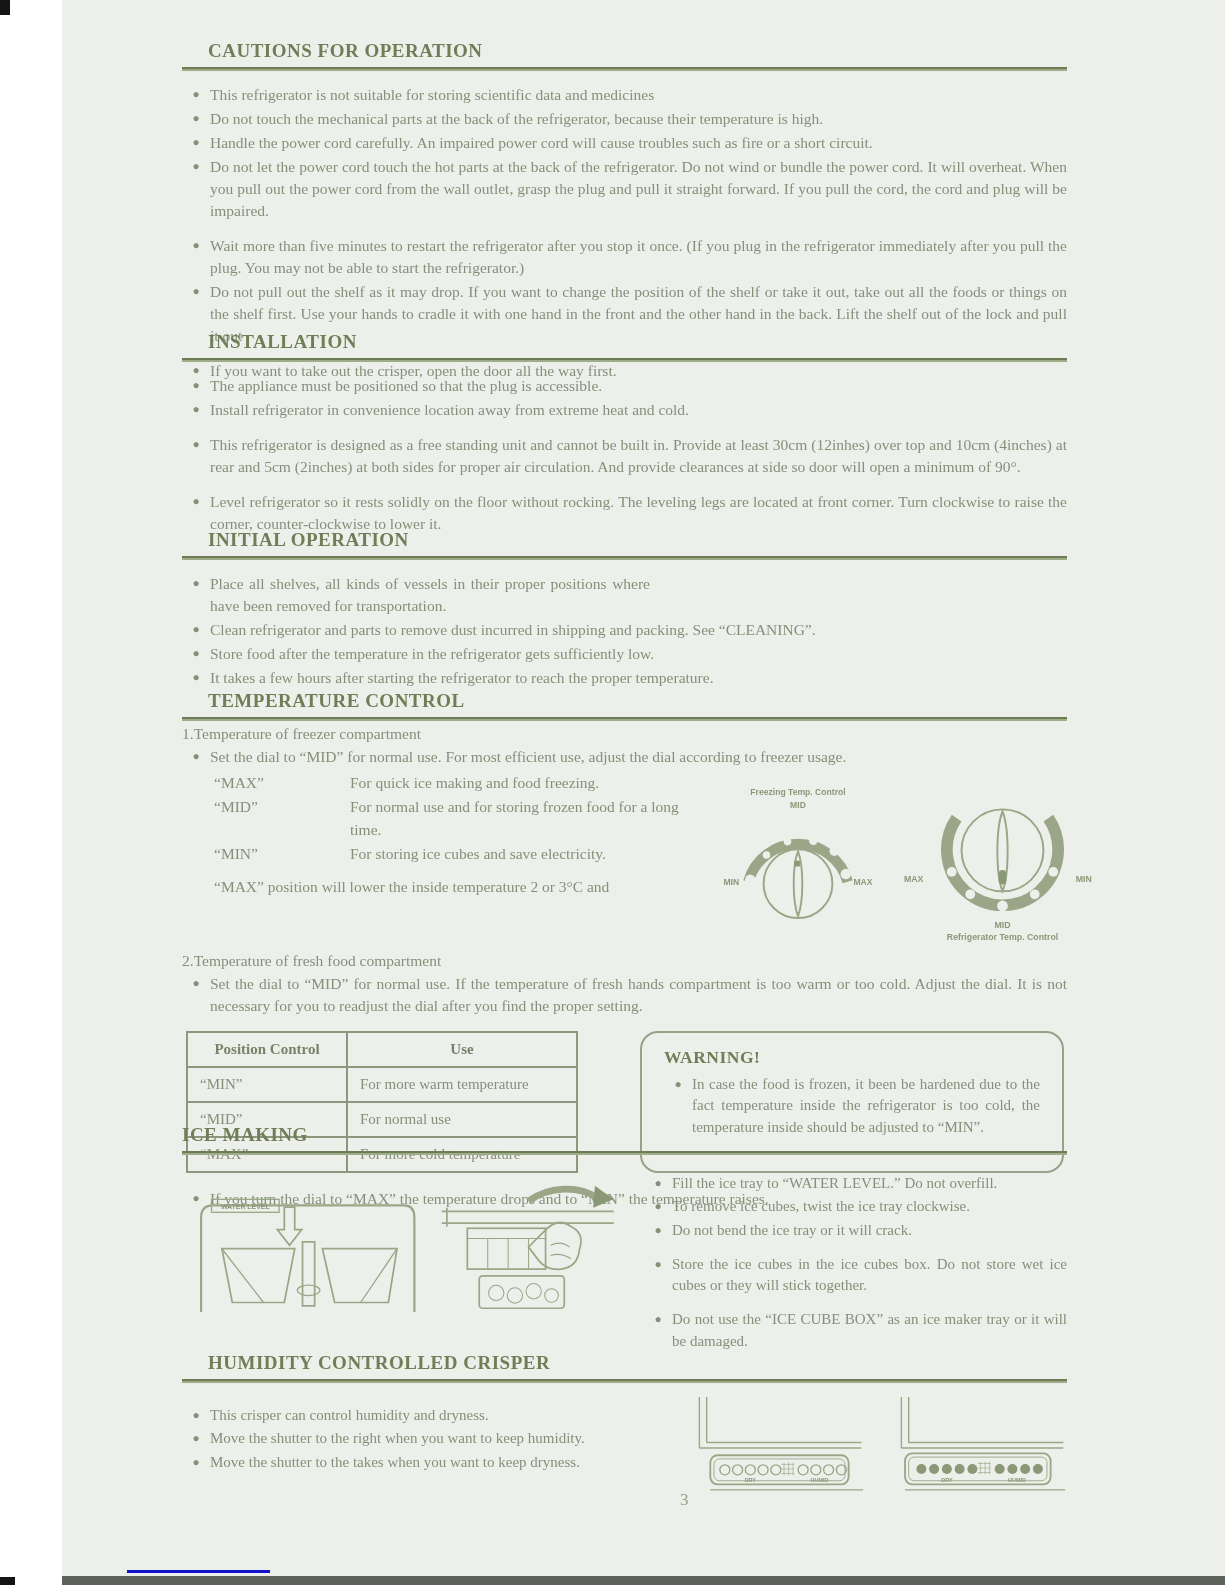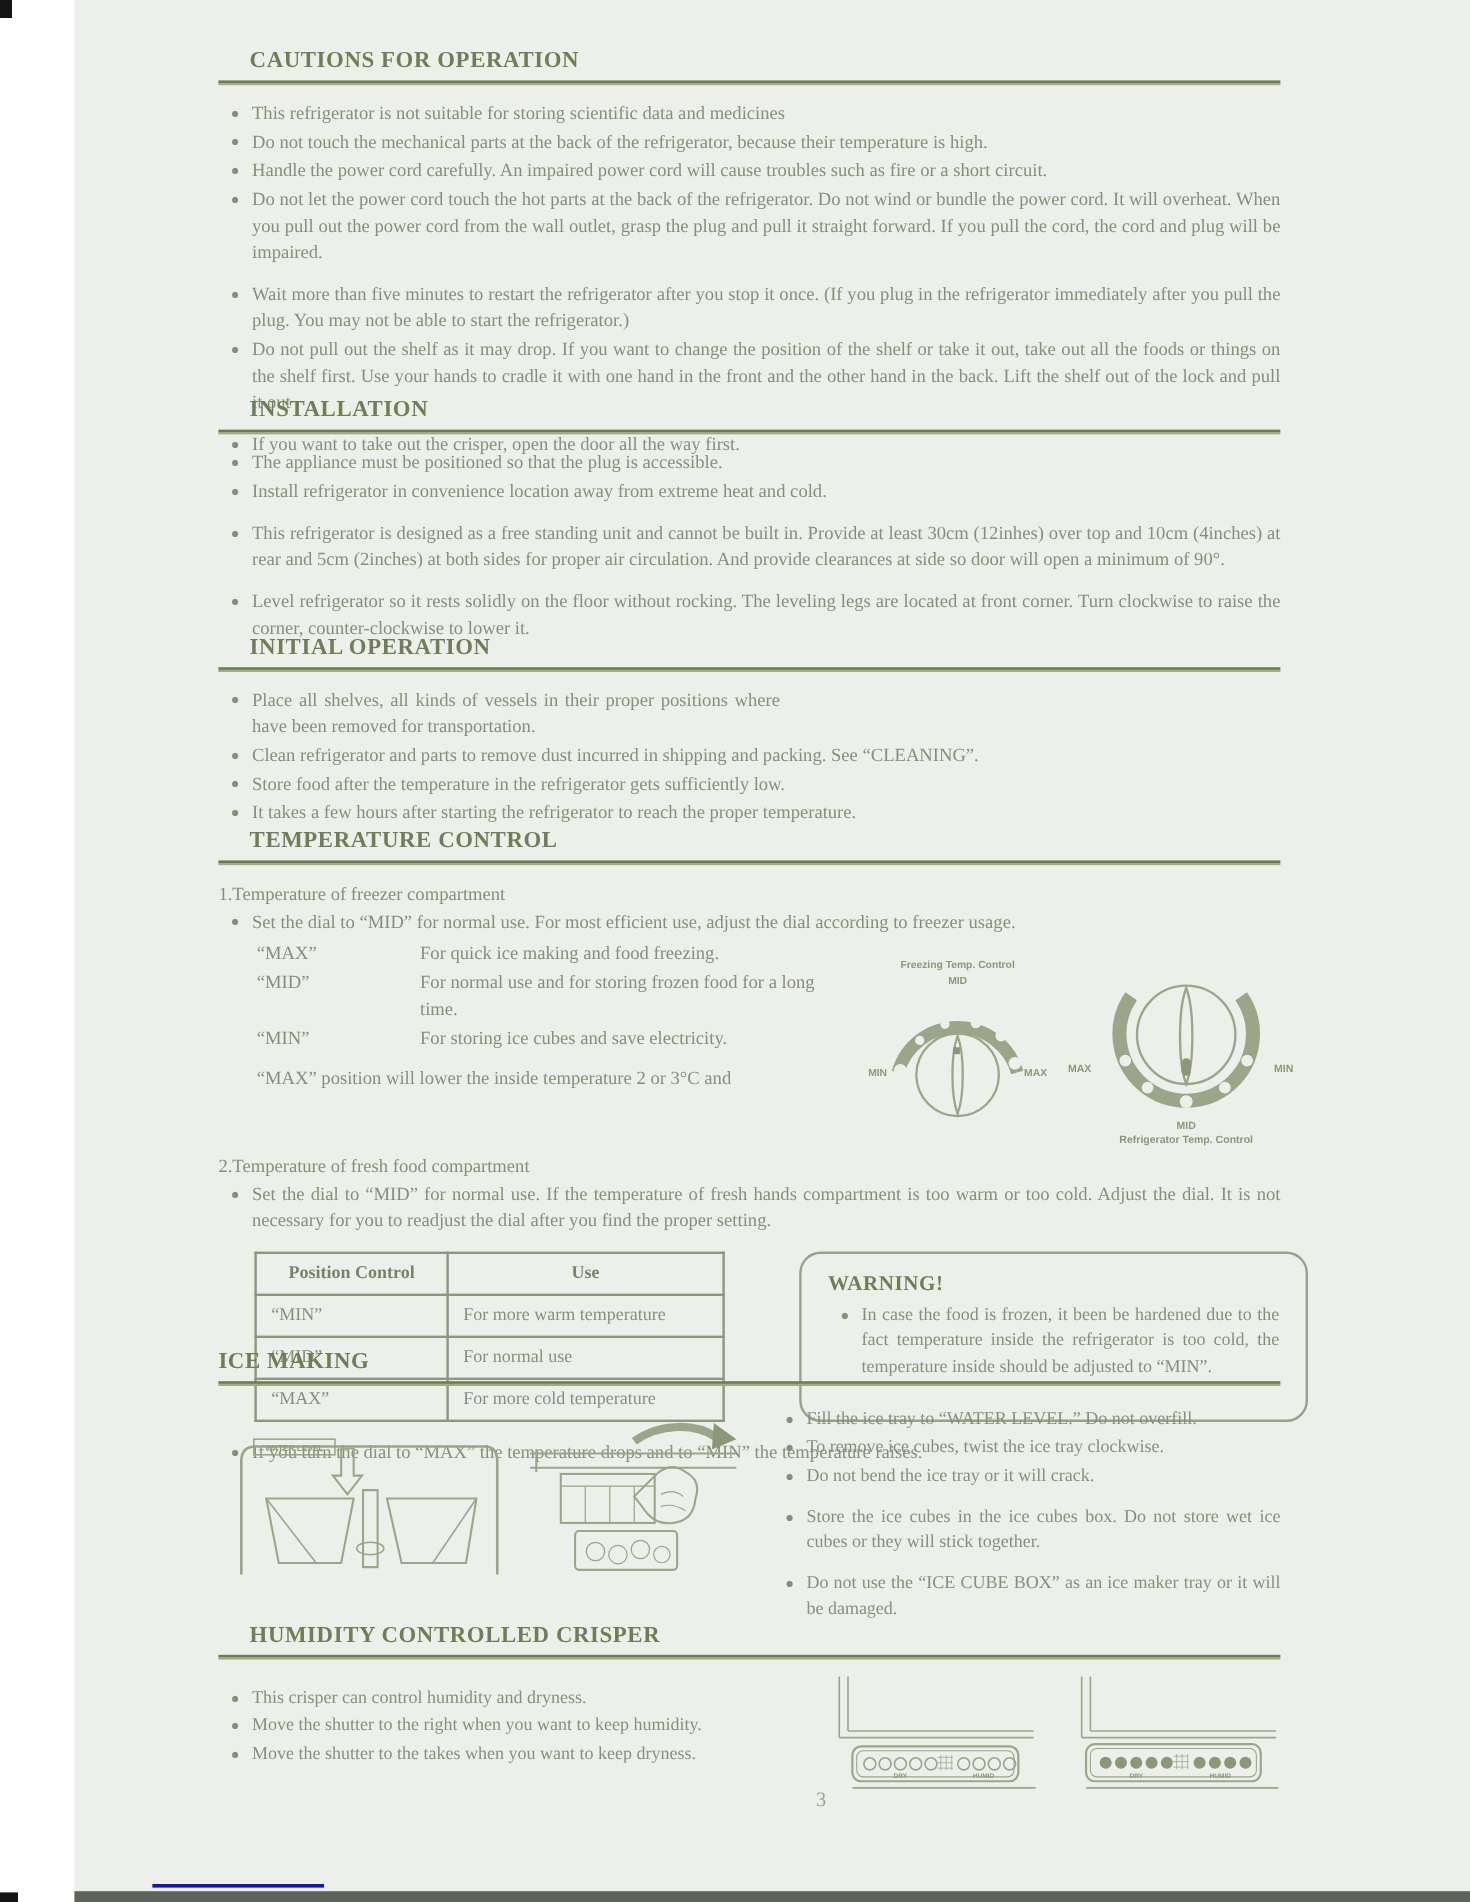--- a/index.html
+++ b/index.html
@@ -17,31 +17,31 @@
   .h { margin:0 0 0 26px; font-size:19px; font-weight:bold; color:#6f7e57; letter-spacing:.5px; }
   .rule { height:4px; margin-top:5px; background:linear-gradient(to bottom,#6d7c54 0%,#6d7c54 45%,#9fac88 55%,#9fac88 100%); }
 
   .bullets { margin-top:13px; }
   .b { display:flex; margin:2px 0; font-size:15.5px; line-height:1.42; }
   .dot { width:28px; flex:none; text-align:center; font-size:12px; padding-top:2px; }
   .t { flex:1; text-align:justify; }
   .t.narrow { max-width:440px; }
   .gap { margin-top:13px; }
 
-  .plain { font-size:15.5px; margin-top:16px; }
+  .plain { font-size:15.5px; margin-top:4px; }
   .freezer-row { display:flex; margin-top:2px; }
   .defs { width:530px; flex:none; }
   .defrow { display:flex; font-size:15.5px; line-height:1.45; margin:2px 0; }
   .defterm { width:168px; flex:none; padding-left:32px; }
   .defuse { flex:1; }
   .notes { padding-left:32px; margin-top:9px; font-size:15.5px; line-height:1.5; }
-  .dials { flex:1; display:flex; gap:2px; align-items:flex-start; padding-top:14px; justify-content:flex-end; }
+  .dials { flex:1; display:flex; gap:16px; align-items:flex-start; padding-top:14px; justify-content:flex-end; }
 
   .tw-row { display:flex; margin-top:14px; gap:44px; }
-  table.ptable { border-collapse:collapse; width:392px; flex:none; margin-left:30px; background:transparent; }
+  table.ptable { border-collapse:collapse; width:392px; flex:none; margin-left:4px; background:transparent; }
   .ptable th, .ptable td { border:2px solid #8d977e; font-size:15px; padding:8px 12px; color:#85907a; }
   .ptable th { font-weight:bold; text-align:center; color:#77836a; }
   .ptable td.c1 { width:160px; }
   .warnbox { width:424px; border:2px solid #98a28a; border-radius:18px; padding:10px 22px 18px; flex:none; margin-left:18px; }
   .warnbox h3 { margin:4px 0 6px; font-size:17.5px; font-weight:bold; color:#6f7e57; letter-spacing:.5px; }
   .warnbox .b { font-size:15px; }
 
   .ice-row { display:flex; margin-top:16px; }
   .ice-diagrams { width:436px; flex:none; display:flex; gap:6px; align-items:flex-start; }
   .ice-bullets { flex:1; padding-left:26px; }

